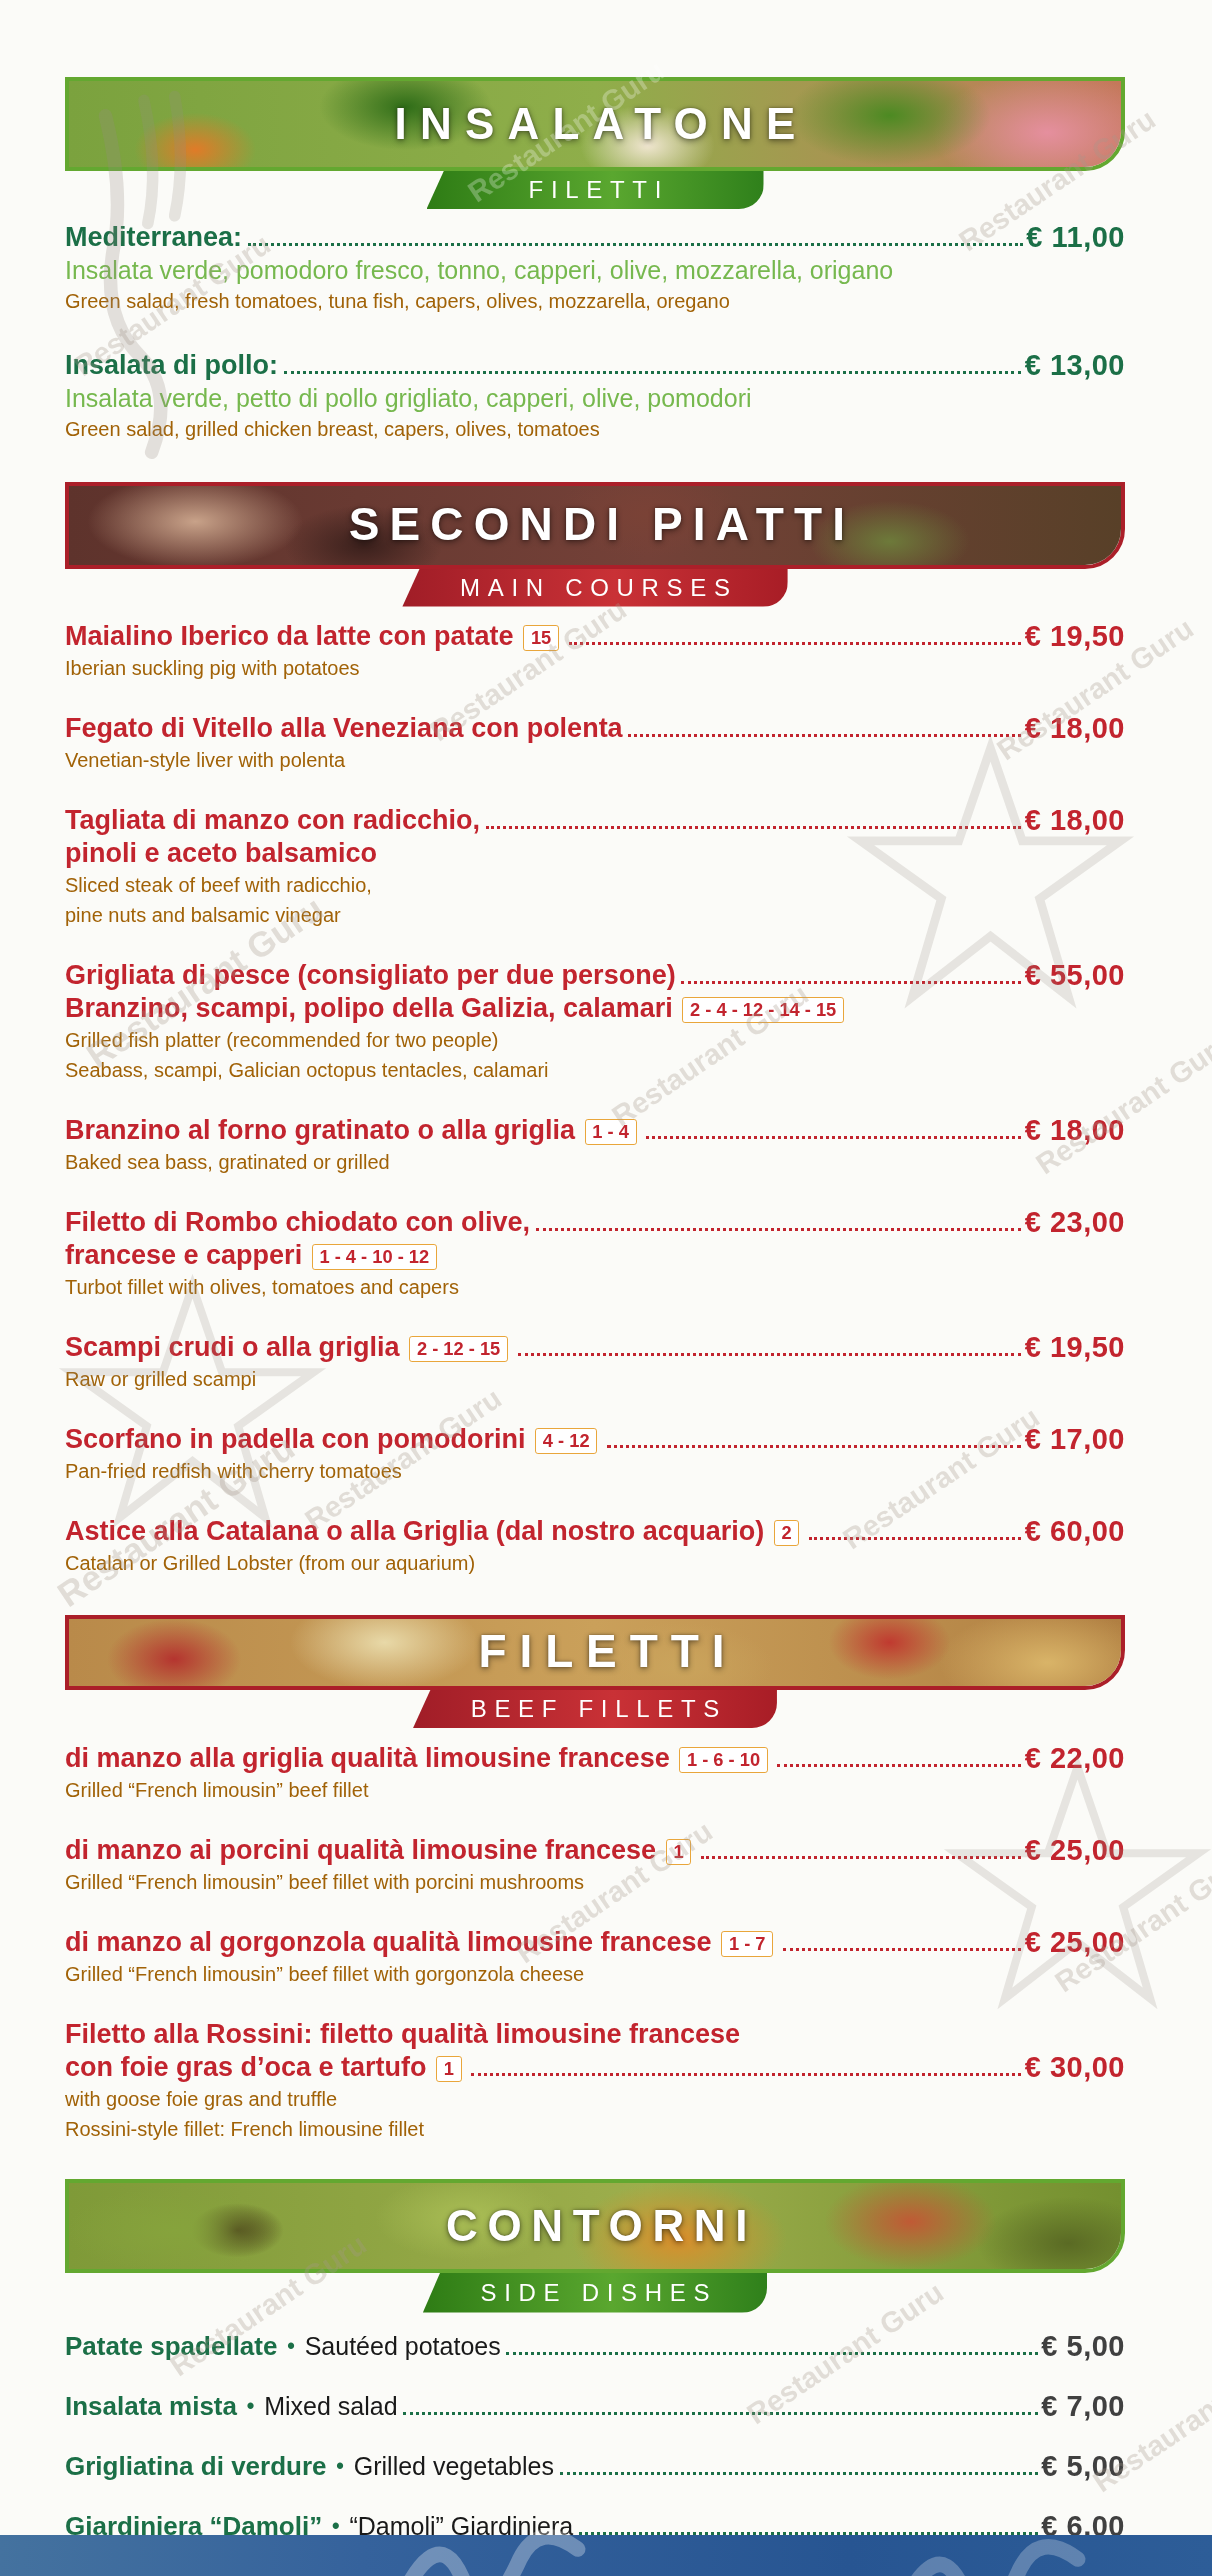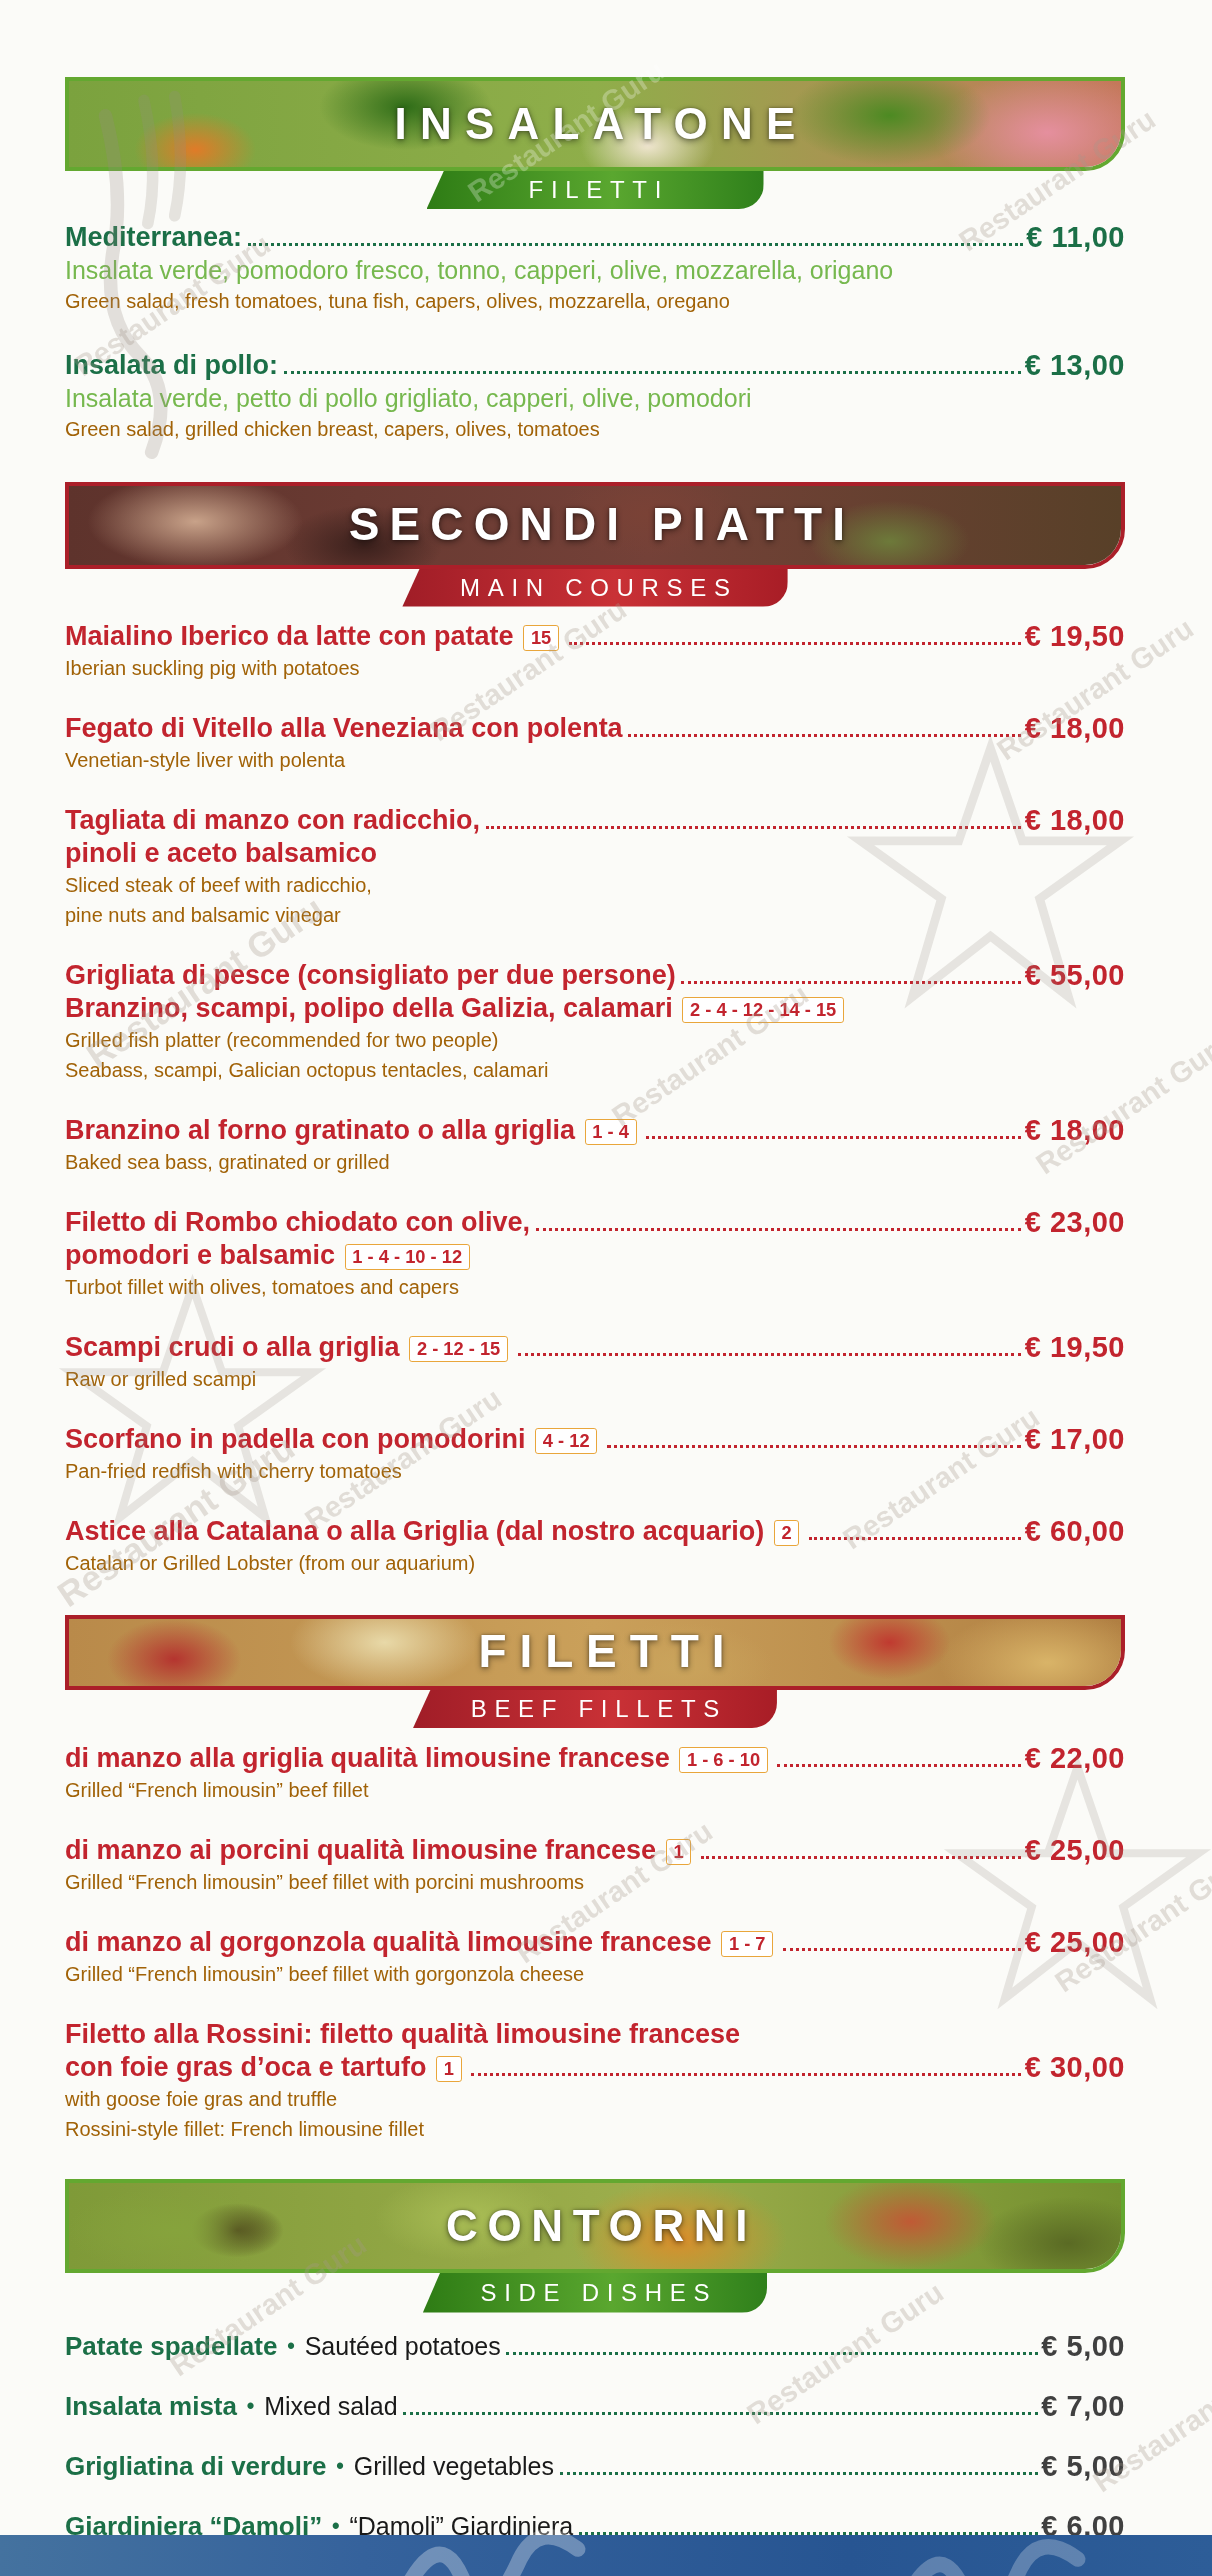--- a/index.html
+++ b/index.html
@@ -230,21 +230,21 @@
         <div class="desc-en">Baked sea bass, gratinated or grilled</div>
       </div>
 
       <div class="sec-item">
         <div class="row">
           <span class="it-title">Filetto di Rombo chiodato con olive,</span>
           <span class="leader"></span>
           <span class="price">€ 23,00</span>
         </div>
         <div class="row">
-          <span class="it-title">pomodori e balsamic</span>
+          <span class="it-title">francese e capperi</span>
           <span class="badge">1 - 4 - 10 - 12</span>
         </div>
         <div class="desc-en">Turbot fillet with olives, tomatoes and capers</div>
       </div>
 
       <div class="sec-item">
         <div class="row">
           <span class="it-title">Scampi crudi o alla griglia</span>
           <span class="badge">2 - 12 - 15</span>
           <span class="leader"></span>

